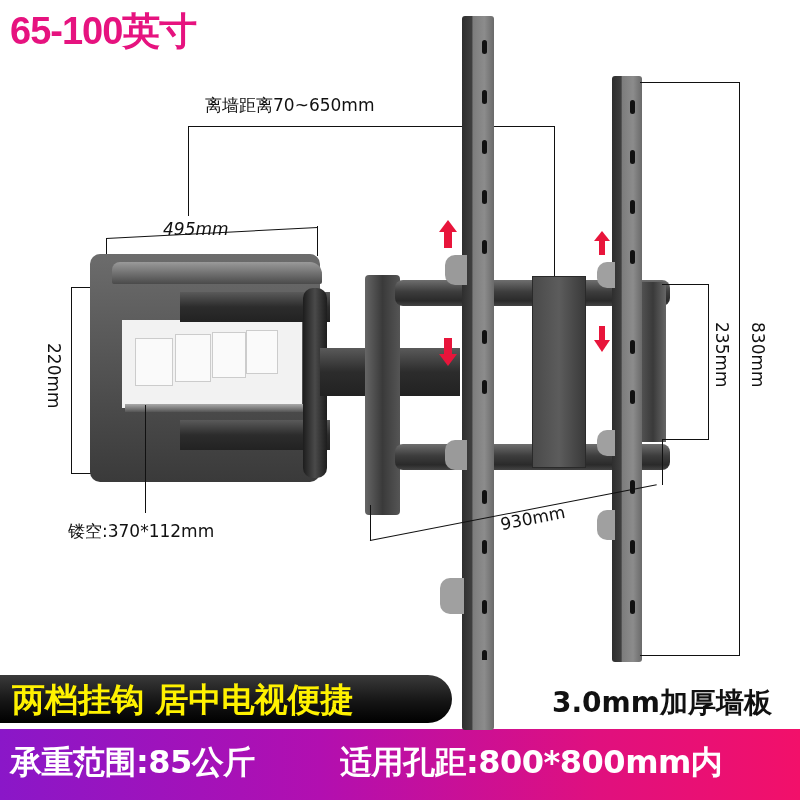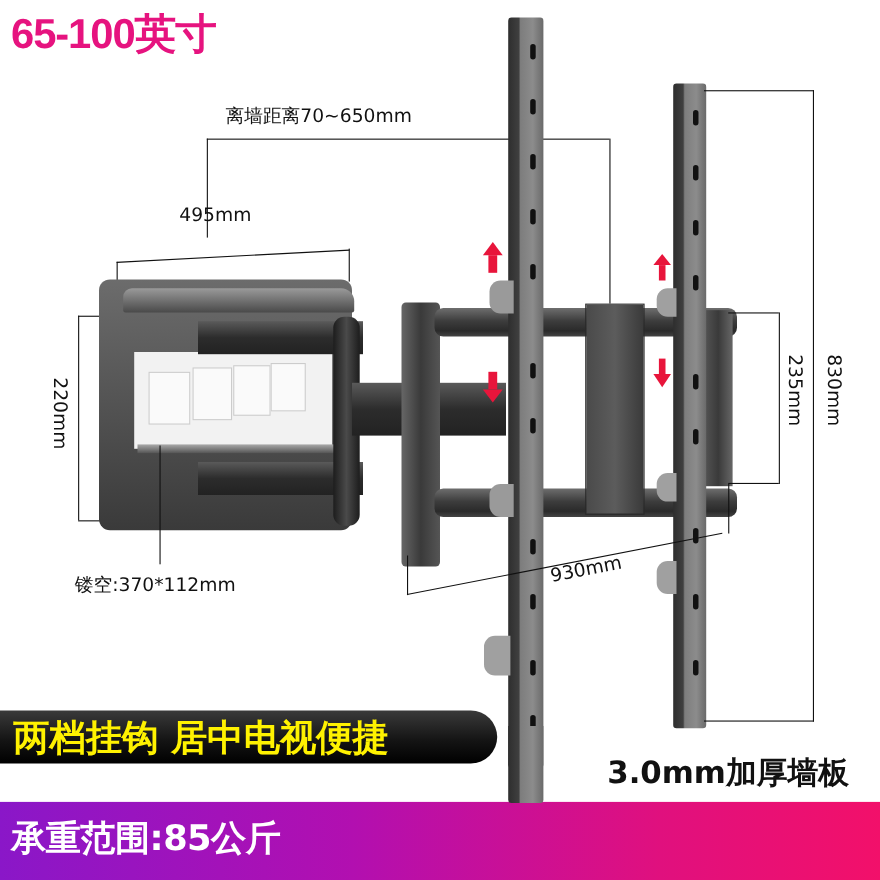--- a/index.html
+++ b/index.html
@@ -2,42 +2,42 @@
 <html><head>
   <meta charset="utf-8">
   <style>
     html, body { margin:0; padding:0; }
     body { width:800px; height:800px; position:relative; overflow:hidden; background:#ffffff; font-family:"DejaVu Sans", sans-serif; }
     .abs { position:absolute; }
     .title { left:10px; top:6px; font-size:38px; font-weight:bold; color:#e6137f; letter-spacing:-1px; font-family:"Liberation Sans", sans-serif; }
     .dim-label { font-size:17px; color:#111; font-family:"DejaVu Sans", sans-serif; white-space:nowrap; }
     .vert { writing-mode:vertical-rl; font-size:17px; color:#111; white-space:nowrap; }
     .line { position:absolute; background:#111; }
-    .banner1 { left:0; top:646px; width:452px; height:48px; border-radius:0 26px 26px 0; background:linear-gradient(180deg,#3a3a3a 0%,#151515 55%,#000 100%); }
+    .banner1 { left:0; top:675px; width:452px; height:48px; border-radius:0 26px 26px 0; background:linear-gradient(180deg,#3a3a3a 0%,#151515 55%,#000 100%); }
     .banner1 span { position:absolute; left:12px; top:3px; font-size:33px; font-weight:bold; color:#fff200; font-family:"DejaVu Sans", sans-serif; letter-spacing:0px; white-space:nowrap; }
     .thick { left:552px; top:684px; font-size:28px; font-weight:bold; color:#111; font-family:"DejaVu Sans", sans-serif; white-space:nowrap; }
     .banner2 { left:0; top:729px; width:800px; height:71px; background:linear-gradient(90deg,#8a17c8 0%,#b20fb0 40%,#e0107e 75%,#f2106a 100%); }
     .banner2 span { position:absolute; top:12px; font-size:32px; font-weight:bold; color:#fff; font-family:"DejaVu Sans", sans-serif; white-space:nowrap; letter-spacing:-0.5px; }
     .rail { position:absolute; background:linear-gradient(90deg,#2e2e2e 0%,#3f3f3f 30%,#7d7d7d 35%,#8c8c8c 70%,#6a6a6a 100%); border-radius:3px; }
     .hole { position:absolute; width:5px; height:14px; background:#111; border-radius:3px; }
     .bar { position:absolute; background:linear-gradient(180deg,#6e6e6e 0%,#3d3d3d 45%,#2a2a2a 80%,#444 100%); border-radius:8px; }
     .arm { position:absolute; background:linear-gradient(180deg,#5a5a5a 0%,#2c2c2c 50%,#222 100%); }
     .arrow-shaft { position:absolute; background:#e8153b; }
   </style>
 </head>
 <body>
 
 <div class="abs title">65-100英寸</div>
 
 <div class="abs dim-label" style="left:205px;top:94px;">离墙距离70~650mm</div>
 <div class="line" style="left:188px;top:126px;width:366px;height:1px;"></div>
 <div class="line" style="left:188px;top:126px;width:1px;height:90px;"></div>
 <div class="line" style="left:554px;top:126px;width:1px;height:150px;"></div>
 
-<div class="abs dim-label" style="left:163px;top:186px;">495mm</div>
+<div class="abs dim-label" style="left:163px;top:219px;font-style:italic;">495mm</div>
 <div class="line" style="left:106px;top:238px;width:212px;height:1px;transform:rotate(-3deg);transform-origin:left;"></div>
 <div class="line" style="left:106px;top:238px;width:1px;height:30px;"></div>
 <div class="line" style="left:317px;top:226px;width:1px;height:30px;"></div>
 
 <div class="line" style="left:71px;top:287px;width:1px;height:186px;"></div>
 <div class="line" style="left:71px;top:287px;width:22px;height:1px;"></div>
 <div class="line" style="left:71px;top:473px;width:22px;height:1px;"></div>
 <div class="abs vert" style="left:44px;top:343px;">220mm</div>
 
 <div class="abs" style="left:90px;top:254px;width:230px;height:228px;background:linear-gradient(180deg,#6c6c6c,#3a3a3a);border-radius:10px;"></div>
@@ -129,15 +129,16 @@
 <div class="abs vert" style="left:748px;top:322px;">830mm</div>
 
 <div class="abs banner1">
   <span>两档挂钩 居中电视便捷</span>
 </div>
 
 <div class="abs thick">3.0mm加厚墙板</div>
 
 <div class="abs banner2">
   <span style="left:10px;text-align:center;">承重范围:85公斤</span>
+  <span style="left:340px;">适用孔距:800*800mm内</span>
 </div>
 
 <div class="rail" style="left:462px;top:660px;width:32px;height:70px;border-radius:0 0 3px 3px;"></div>
 
 </body></html>

